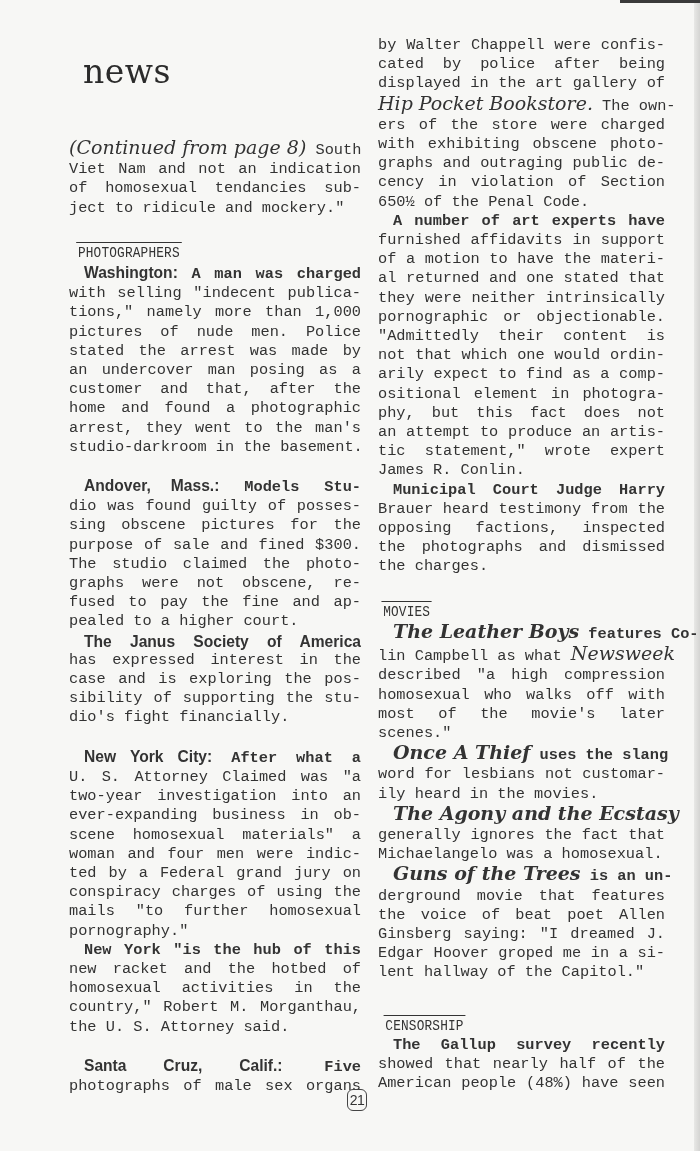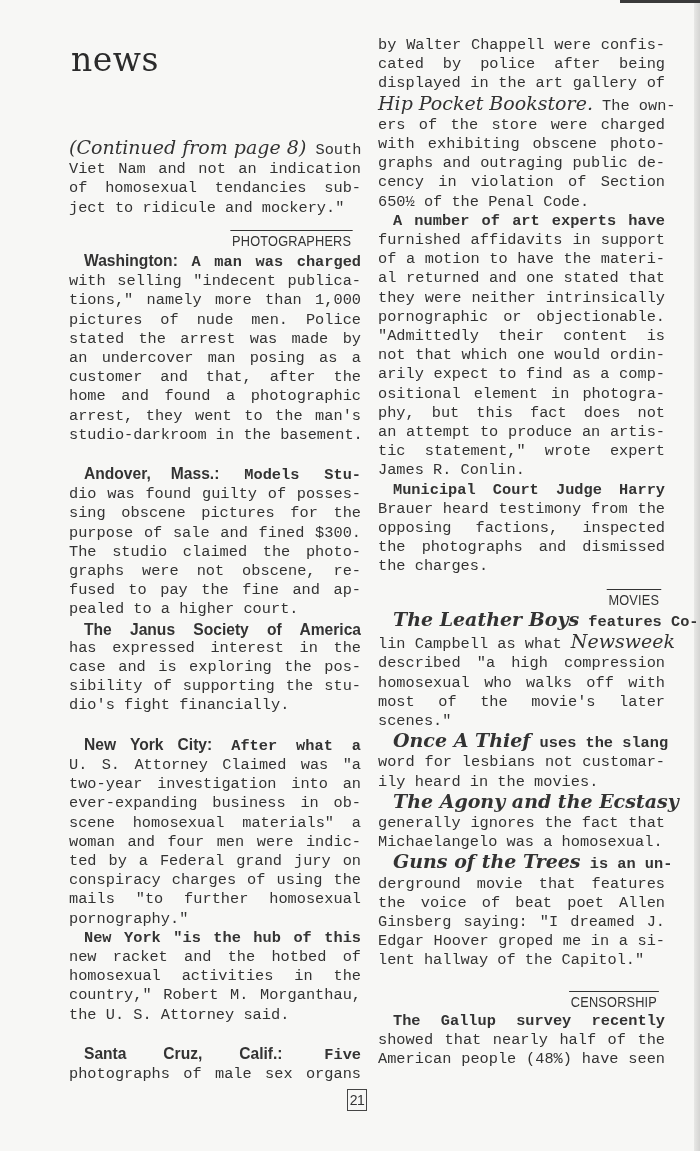--- a/index.html
+++ b/index.html
@@ -14,21 +14,21 @@
     background: linear-gradient(to right, #e8e8e6, #d4d4d2);
   }
   .page-edge-top {
     position: absolute; top: 0; right: 0; width: 80px; height: 3px;
     background: #3a3a3a;
   }
   .masthead {
     position: absolute; left: 71px; top: 40px;
     font-family: "DejaVu Serif", "Liberation Serif", serif;
     font-size: 33px; letter-spacing: 0.5px; color: #2b2b2b;
-    margin: 0; font-weight: normal;
+    margin: 12px; font-weight: normal;
   }
   .col {
     position: absolute;
     font-family: "Liberation Mono", "DejaVu Sans Mono", monospace;
     font-size: 15.3px;
     line-height: 19.2px;
     color: #333;
   }
   .col-left { left: 69px; top: 138px; width: 292px; }
   .col-right { left: 378px; top: 36px; width: 287px; }
@@ -40,35 +40,35 @@
   .indent { padding-left: 15px; font-weight: bold; }
   .it {
     font-family: "DejaVu Serif", "Liberation Serif", serif;
     font-style: italic; font-size: 19px;
   }
   .lead {
     font-family: "Liberation Sans", "DejaVu Sans", sans-serif;
     font-size: 15.6px;
   }
   .section-head {
-    display: block; text-align: right;
-    font-family: Liberation Sans, sans-serif;
+    display: block; text-align: left;
+    font-family: Liberation Mono, monospace;
     font-size: 14.5px; letter-spacing: 0.2px; color: #333;
-    margin-top: 12px;
+    margin-top: 24px;
   }
   .section-head span {
     display: inline-block; border-top: 1.3px solid #333; padding: 1px 2px 0 2px;
     transform: scaleX(0.88);
   }
   .gap { display: block; height: 19px; }
   .gap-small { display: block; height: 8px; }
   .page-number {
     position: absolute; left: 347px; top: 1089px;
     width: 20px; height: 22px; box-sizing: border-box;
-    border: 1.3px solid #444; border-radius: 0;
+    border: 1.3px solid #444; border-radius: 6px;
     font-family: "Liberation Sans", "DejaVu Sans", sans-serif;
     font-size: 14px; line-height: 20px; text-align: center; color: #333;
     letter-spacing: -0.5px;
   }
 </style>
 </head>
 <body>
 
 <div class="page-edge"></div>
 <div class="page-edge-top"></div>

